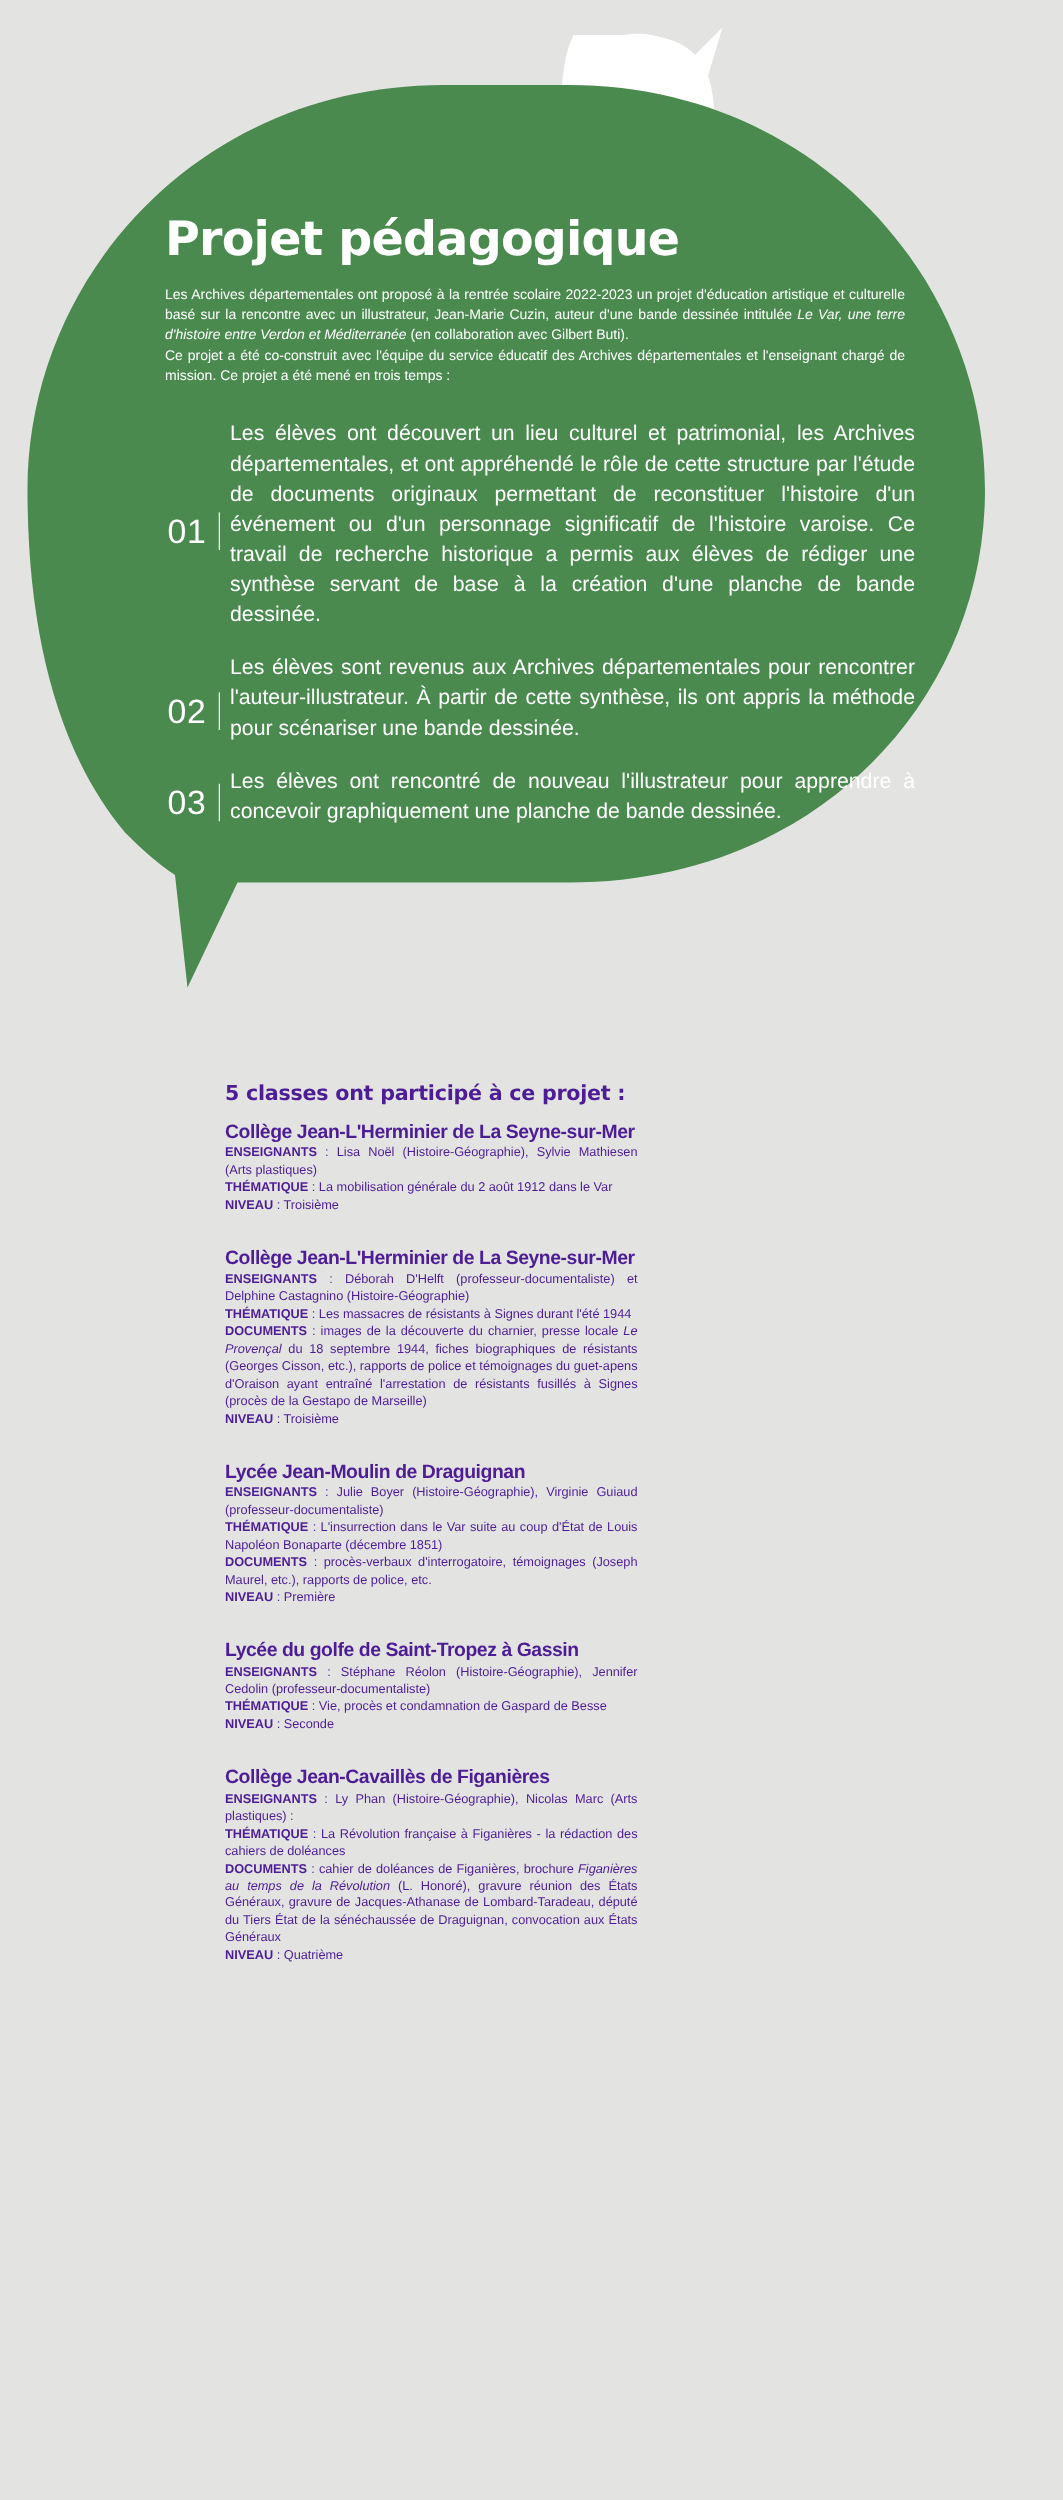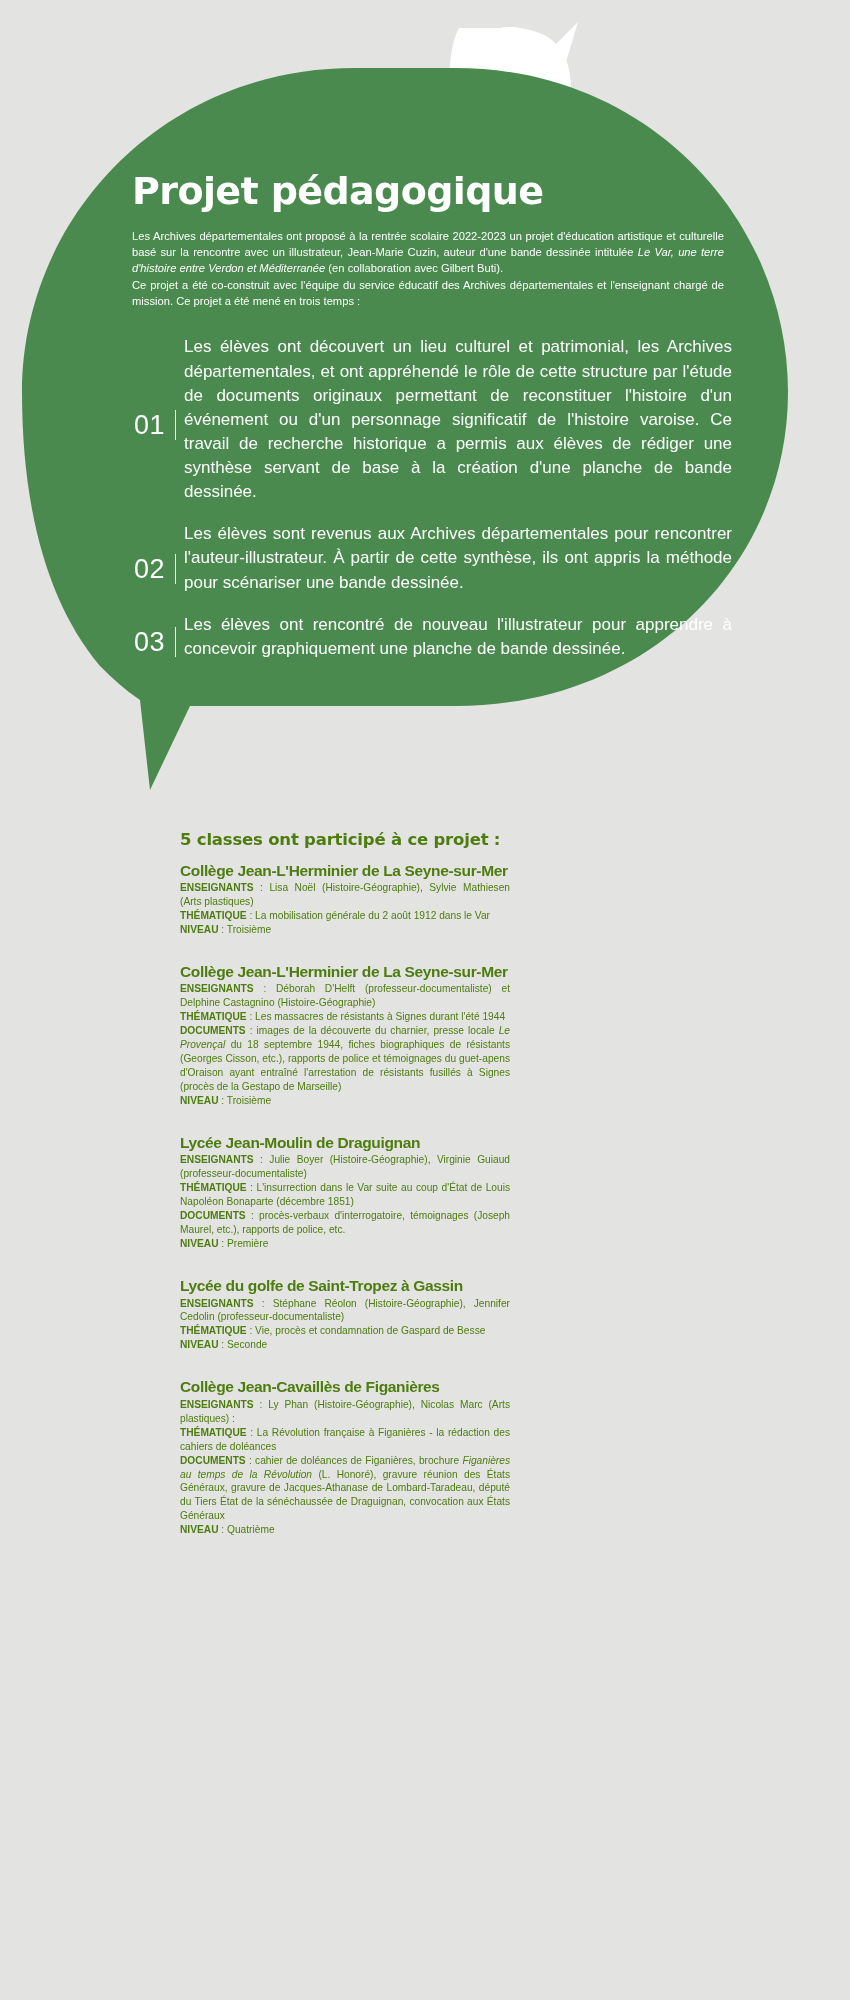--- a/index.html
+++ b/index.html
@@ -86,23 +86,23 @@
     flex: 1;
     padding-top: 1px;
   }
   .step.s2 .step-num { top: 12px; }
   .step.s3 .step-num { top: 6px; }
 
   
   #schools {
     position: absolute;
     left: 180px;
-    top: 830px;
+    top: 865px;
     width: 330px;
-    color: #4d7c0f;
+    color: #4c1d95;
   }
 
   #schools-heading {
     font-size: 16.5px;
     font-weight: bold;
     letter-spacing: -0.2px;
     margin-bottom: 13px;
     font-family: "DejaVu Sans", sans-serif;
   }
 

